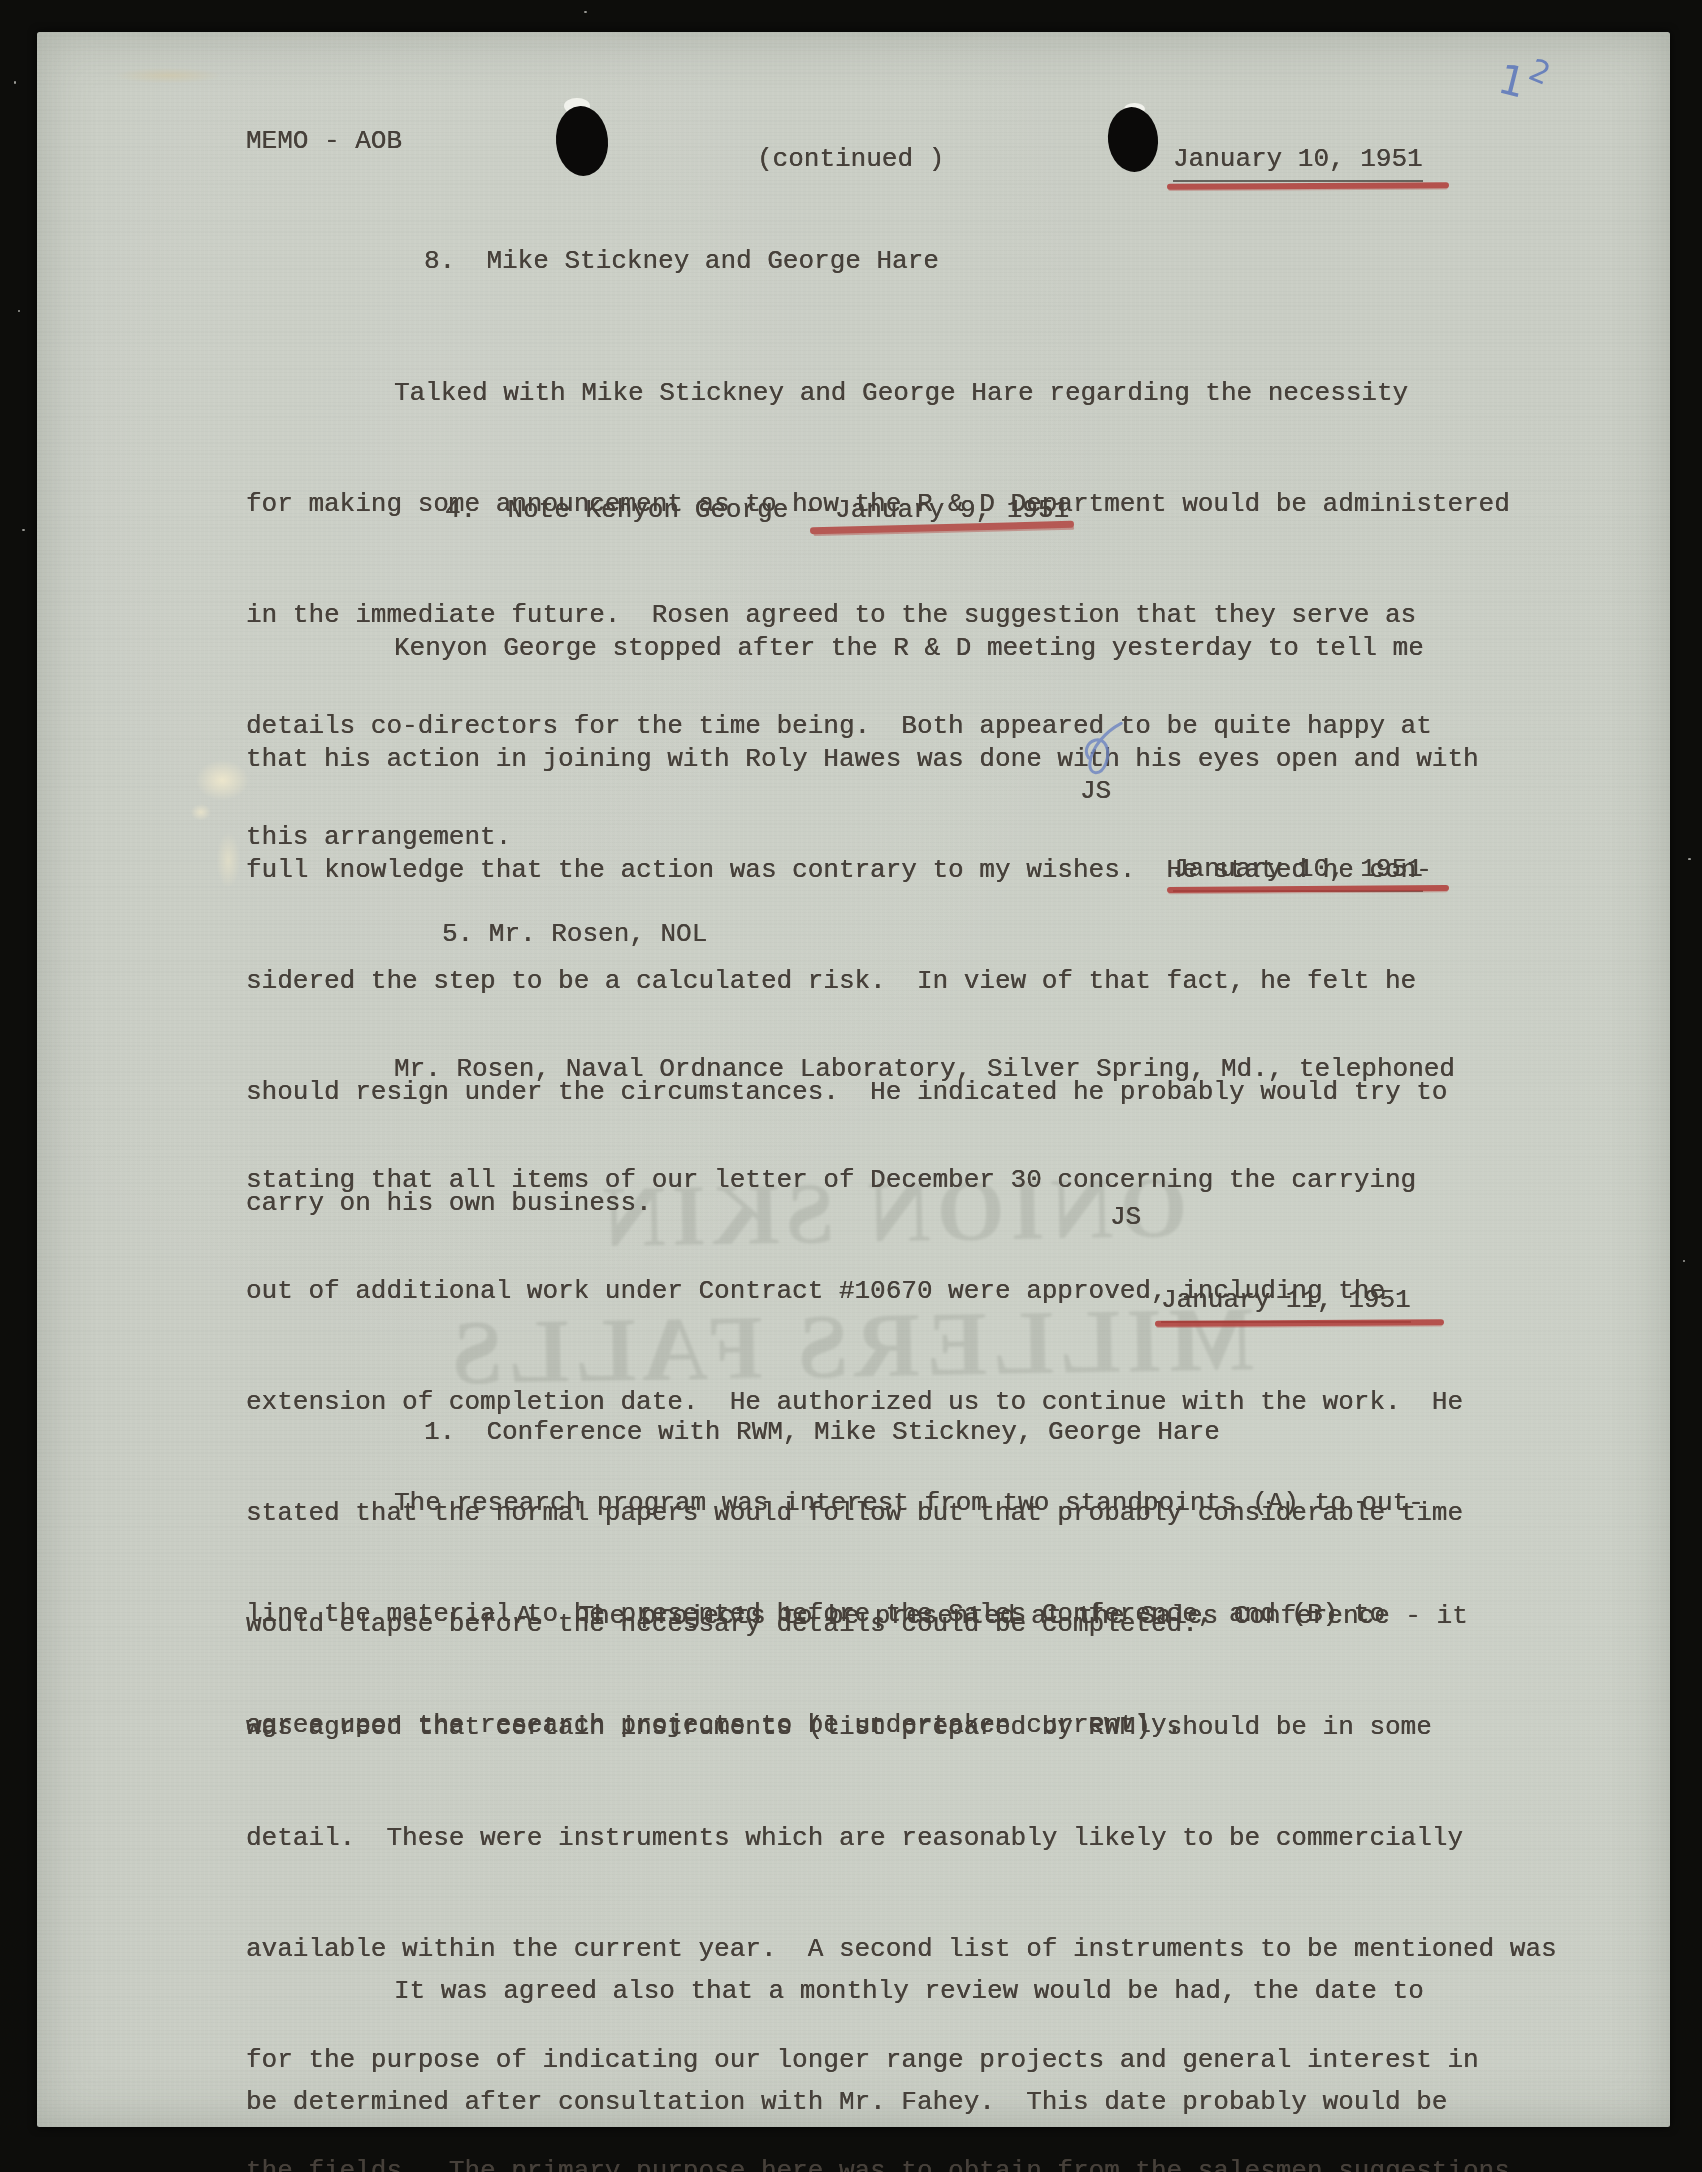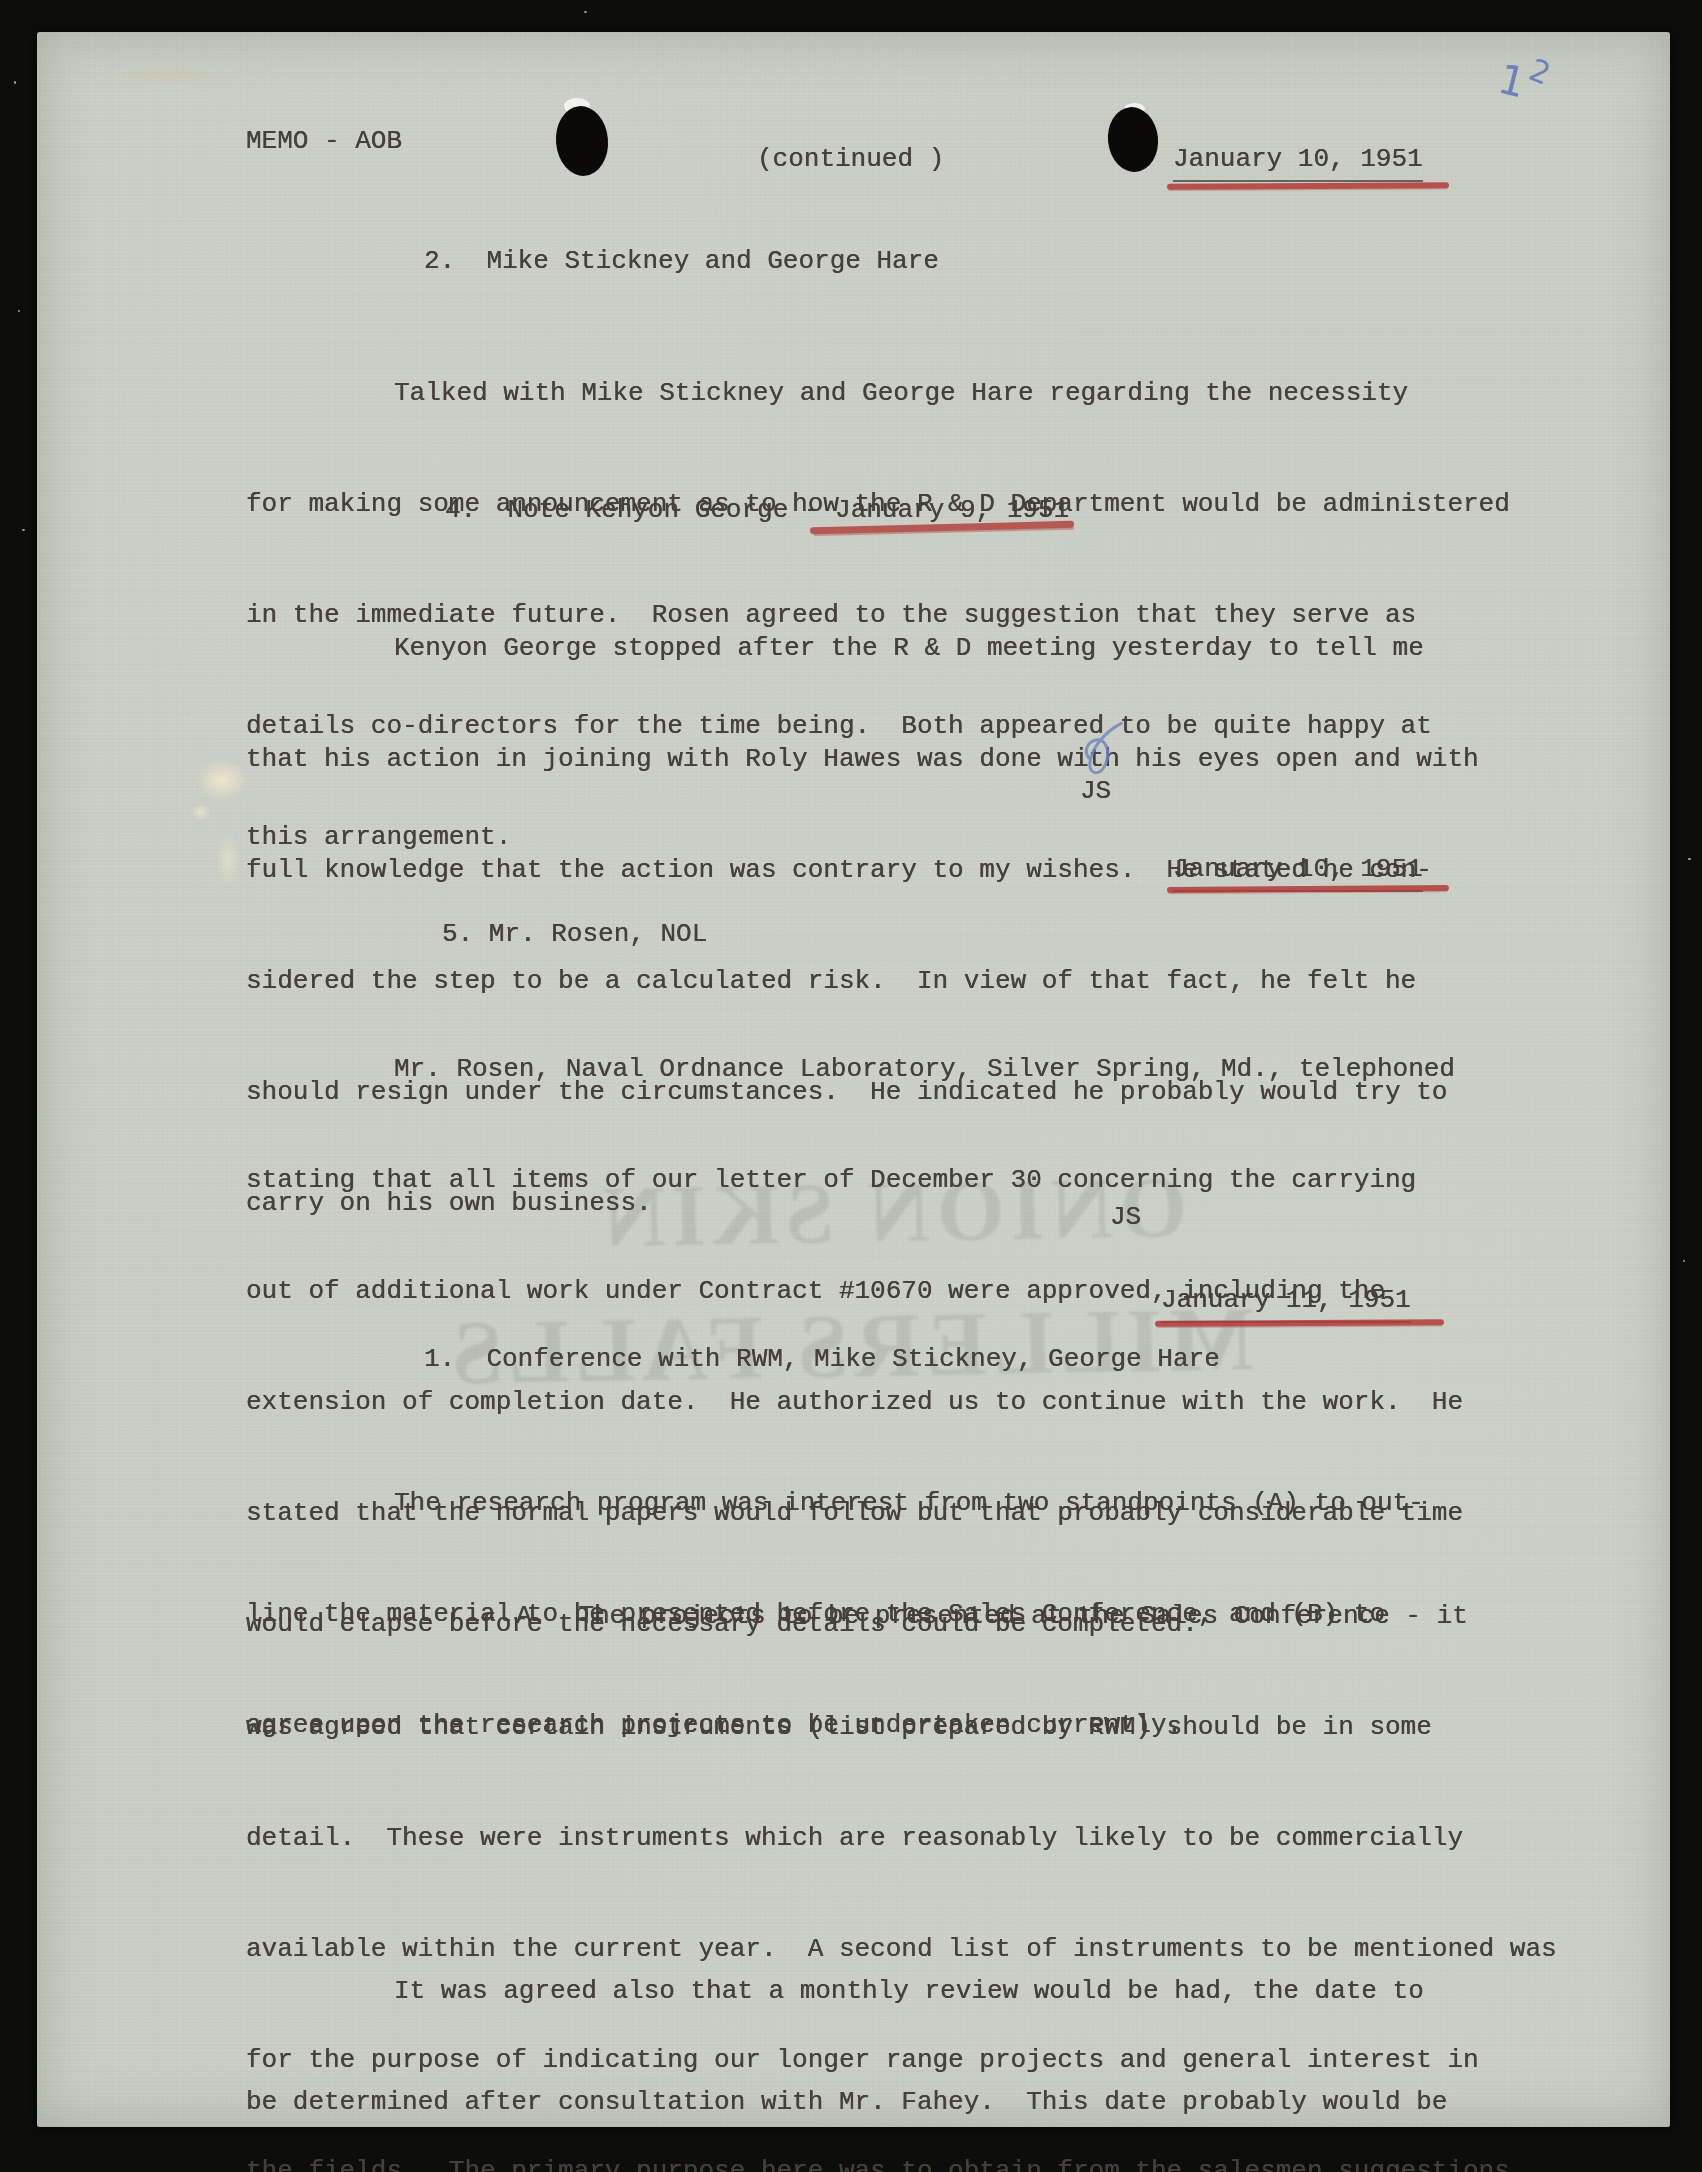--- a/index.html
+++ b/index.html
@@ -96,21 +96,21 @@
 
   <span class="pencil pencil-12" style="position:absolute;left:1462px;top:24.6px;">
     <span class="d1">1</span><span class="d2">2</span>
   </span>
 
   <span class="tw" style="left:209px;top:91px;">MEMO - AOB</span>
   <span class="tw" style="left:720px;top:109px;">(continued )</span>
   <span class="tw typed-date" style="left:1136px;top:109px;">January 10, 1951</span>
   <div class="redbar" style="left:1130px;top:151px;width:282px;transform:rotate(-.3deg);"></div>
 
-  <span class="tw" style="left:387px;top:211px;">2.  Mike Stickney and George Hare</span>
+  <span class="tw" style="left:387px;top:211px;">8.  Mike Stickney and George Hare</span>
   <div class="tw para" style="left:209px;top:269px;">
     <div class="ind1">Talked with Mike Stickney and George Hare regarding the necessity</div>
     <div>for making some announcement as to how the R &amp; D Department would be administered</div>
     <div>in the immediate future.  Rosen agreed to the suggestion that they serve as</div>
     <div>details co-directors for the time being.  Both appeared to be quite happy at</div>
     <div>this arrangement.</div>
   </div>
 
   <span class="tw" style="left:408px;top:460px;">4.  Note Kehyon George - January 9, 1951</span>
   <div class="redbar rough" style="left:773px;top:492px;width:264px;"></div>
@@ -139,21 +139,21 @@
     <div>extension of completion date.  He authorized us to continue with the work.  He</div>
     <div>stated that the normal papers would follow but that probably considerable time</div>
     <div>would elapse before the necessary details could be completed.</div>
   </div>
 
   <span class="tw" style="left:1073px;top:1167px;">JS</span>
 
   <span class="tw typed-date" style="left:1124px;top:1250px;">January 11, 1951</span>
   <div class="redbar" style="left:1118px;top:1288px;width:289px;transform:rotate(-.3deg);"></div>
 
-  <span class="tw" style="left:387px;top:1309px;">1.  Conference with RWM, Mike Stickney, George Hare</span>
+  <span class="tw" style="left:387px;top:1382px;">1.  Conference with RWM, Mike Stickney, George Hare</span>
 
   <div class="tw para" style="left:209px;top:1379px;">
     <div class="ind1">The research program was interest from two standpoints (A) to out-</div>
     <div>line the material to be presented before the Sales Conference, and (B) to</div>
     <div>agree upon the research projects to be undertaken currently.</div>
   </div>
 
   <div class="tw para" style="left:209px;top:1492px;">
     <div class="indA">A.  The projects to be presented at the Sales Conference - it</div>
     <div>was agreed that certain instruments (list prepared by RWM) should be in some</div>

